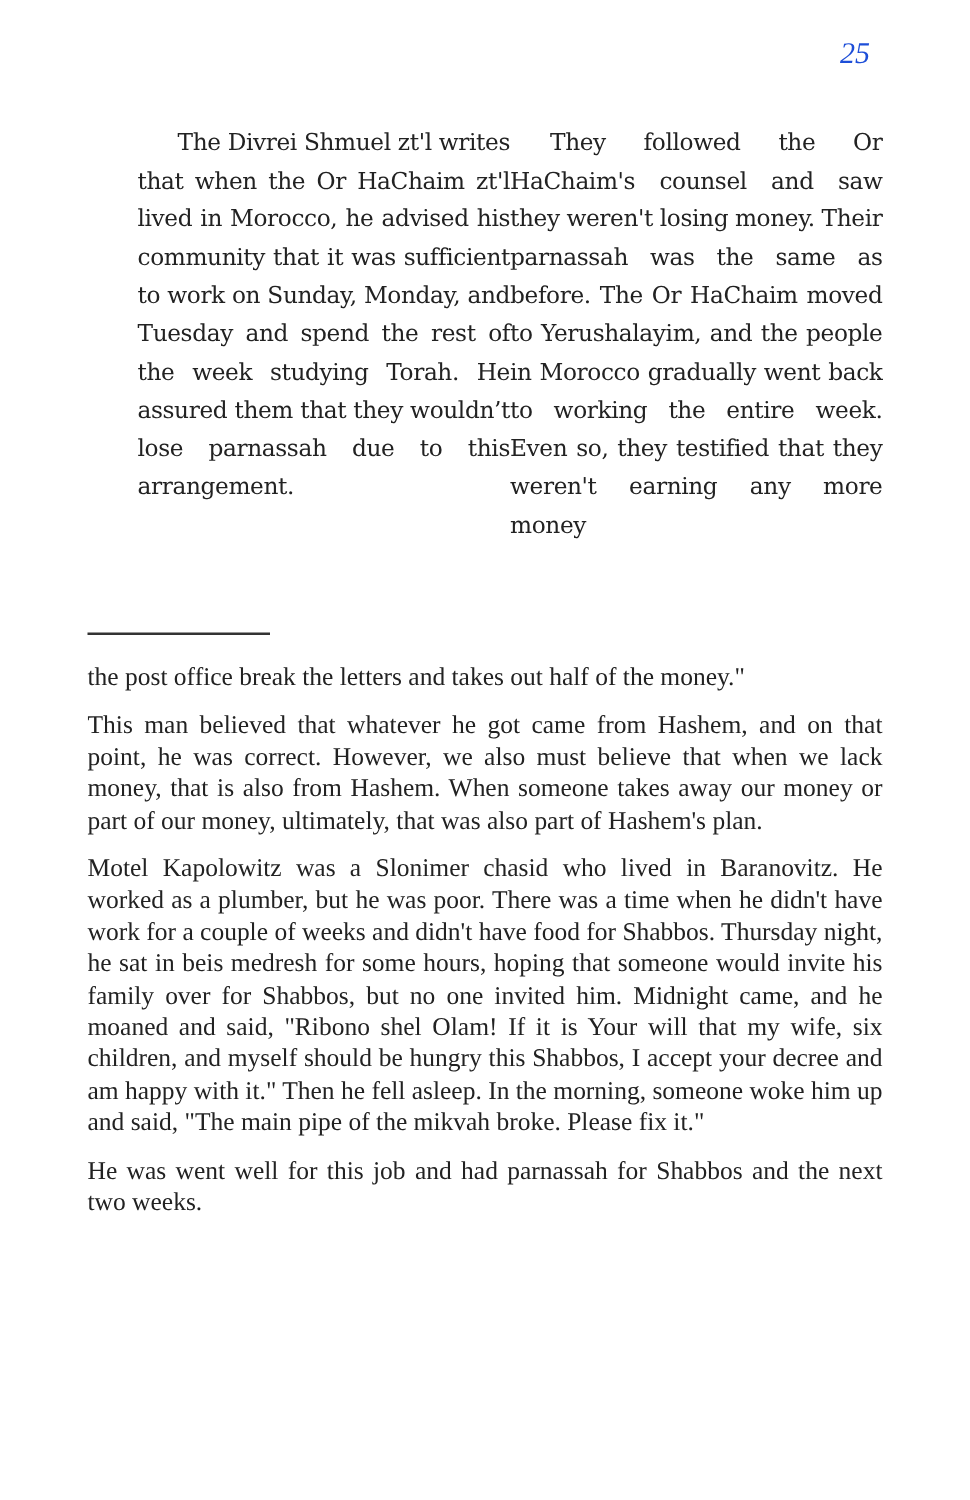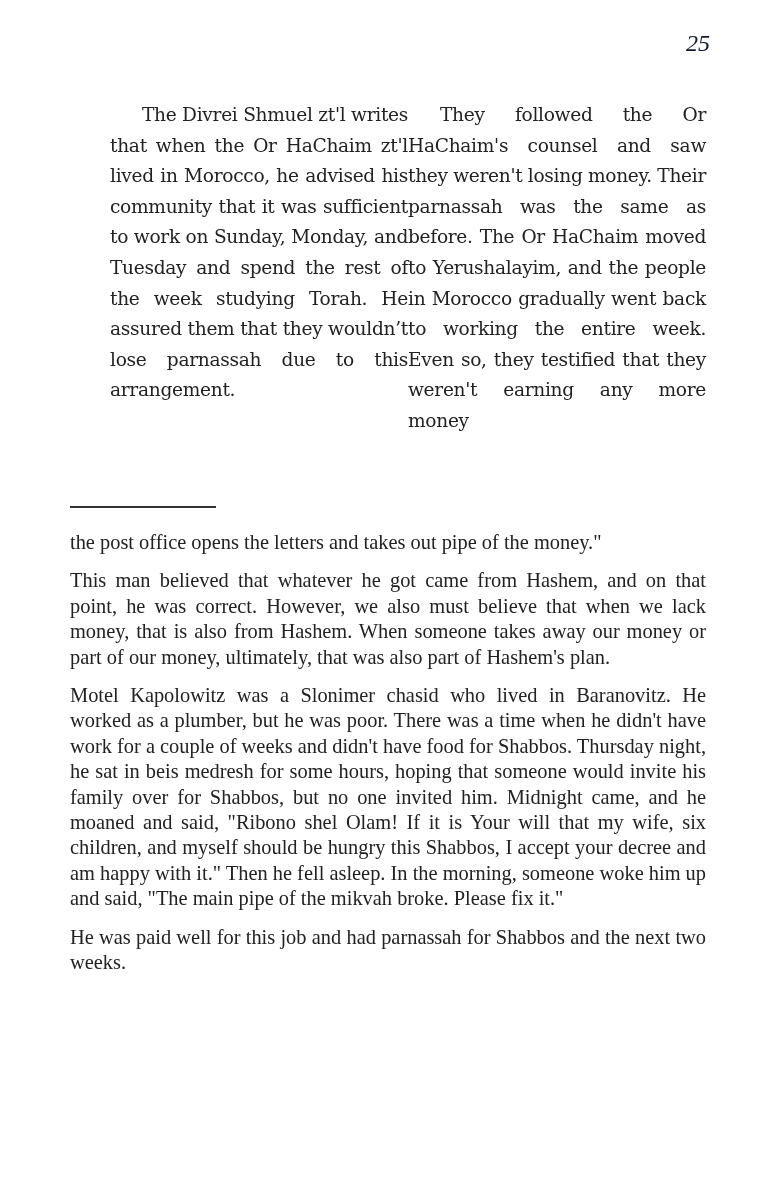--- a/index.html
+++ b/index.html
@@ -32,22 +32,21 @@
       letter-spacing: 0.5px;
       color: #222;
     }
     .page-number {
       position: absolute;
       left: 672px;
       top: 0;
       font-family: "Liberation Serif", serif;
       font-style: italic;
       font-size: 24px;
-      color: #0f172a;
-      margin-left: 14px;
+      color: #1d4ed8;
     }
     .columns {
       position: absolute;
       top: 100px;
       left: 70px;
       width: 636px;
       display: flex;
       justify-content: flex-end;
     }
     .column {
@@ -102,17 +101,17 @@
     <p>The Divrei Shmuel zt'l writes that when the Or HaChaim zt'l lived in Morocco, he advised his community that it was sufficient to work on Sunday, Monday, and Tuesday and spend the rest of the week studying Torah. He assured them that they wouldn’t lose parnassah due to this arrangement.</p>
   </div>
   <div class="column right">
     <p>They followed the Or HaChaim's counsel and saw they weren't losing money. Their parnassah was the same as before. The Or HaChaim moved to Yerushalayim, and the people in Morocco gradually went back to working the entire week. Even so, they testified that they weren't earning any more money</p>
   </div>
 </div>
 
 <div class="footnote-rule"></div>
 
 <div class="footnotes">
-  <p>the post office opens the letters and takes out pipe of the money."</p>
+  <p>the post office break the letters and takes out half of the money."</p>
   <p>This man believed that whatever he got came from Hashem, and on that point, he was correct. However, we also must believe that when we lack money, that is also from Hashem. When someone takes away our money or part of our money, ultimately, that was also part of Hashem's plan.</p>
   <p>Motel Kapolowitz was a Slonimer chasid who lived in Baranovitz. He worked as a plumber, but he was poor. There was a time when he didn't have work for a couple of weeks and didn't have food for Shabbos. Thursday night, he sat in beis medresh for some hours, hoping that someone would invite his family over for Shabbos, but no one invited him. Midnight came, and he moaned and said, "Ribono shel Olam! If it is Your will that my wife, six children, and myself should be hungry this Shabbos, I accept your decree and am happy with it." Then he fell asleep. In the morning, someone woke him up and said, "The main pipe of the mikvah broke. Please fix it."</p>
-  <p>He was paid well for this job and had parnassah for Shabbos and the next two weeks.</p>
+  <p>He was went well for this job and had parnassah for Shabbos and the next two weeks.</p>
 </div>
 
 </body></html>

